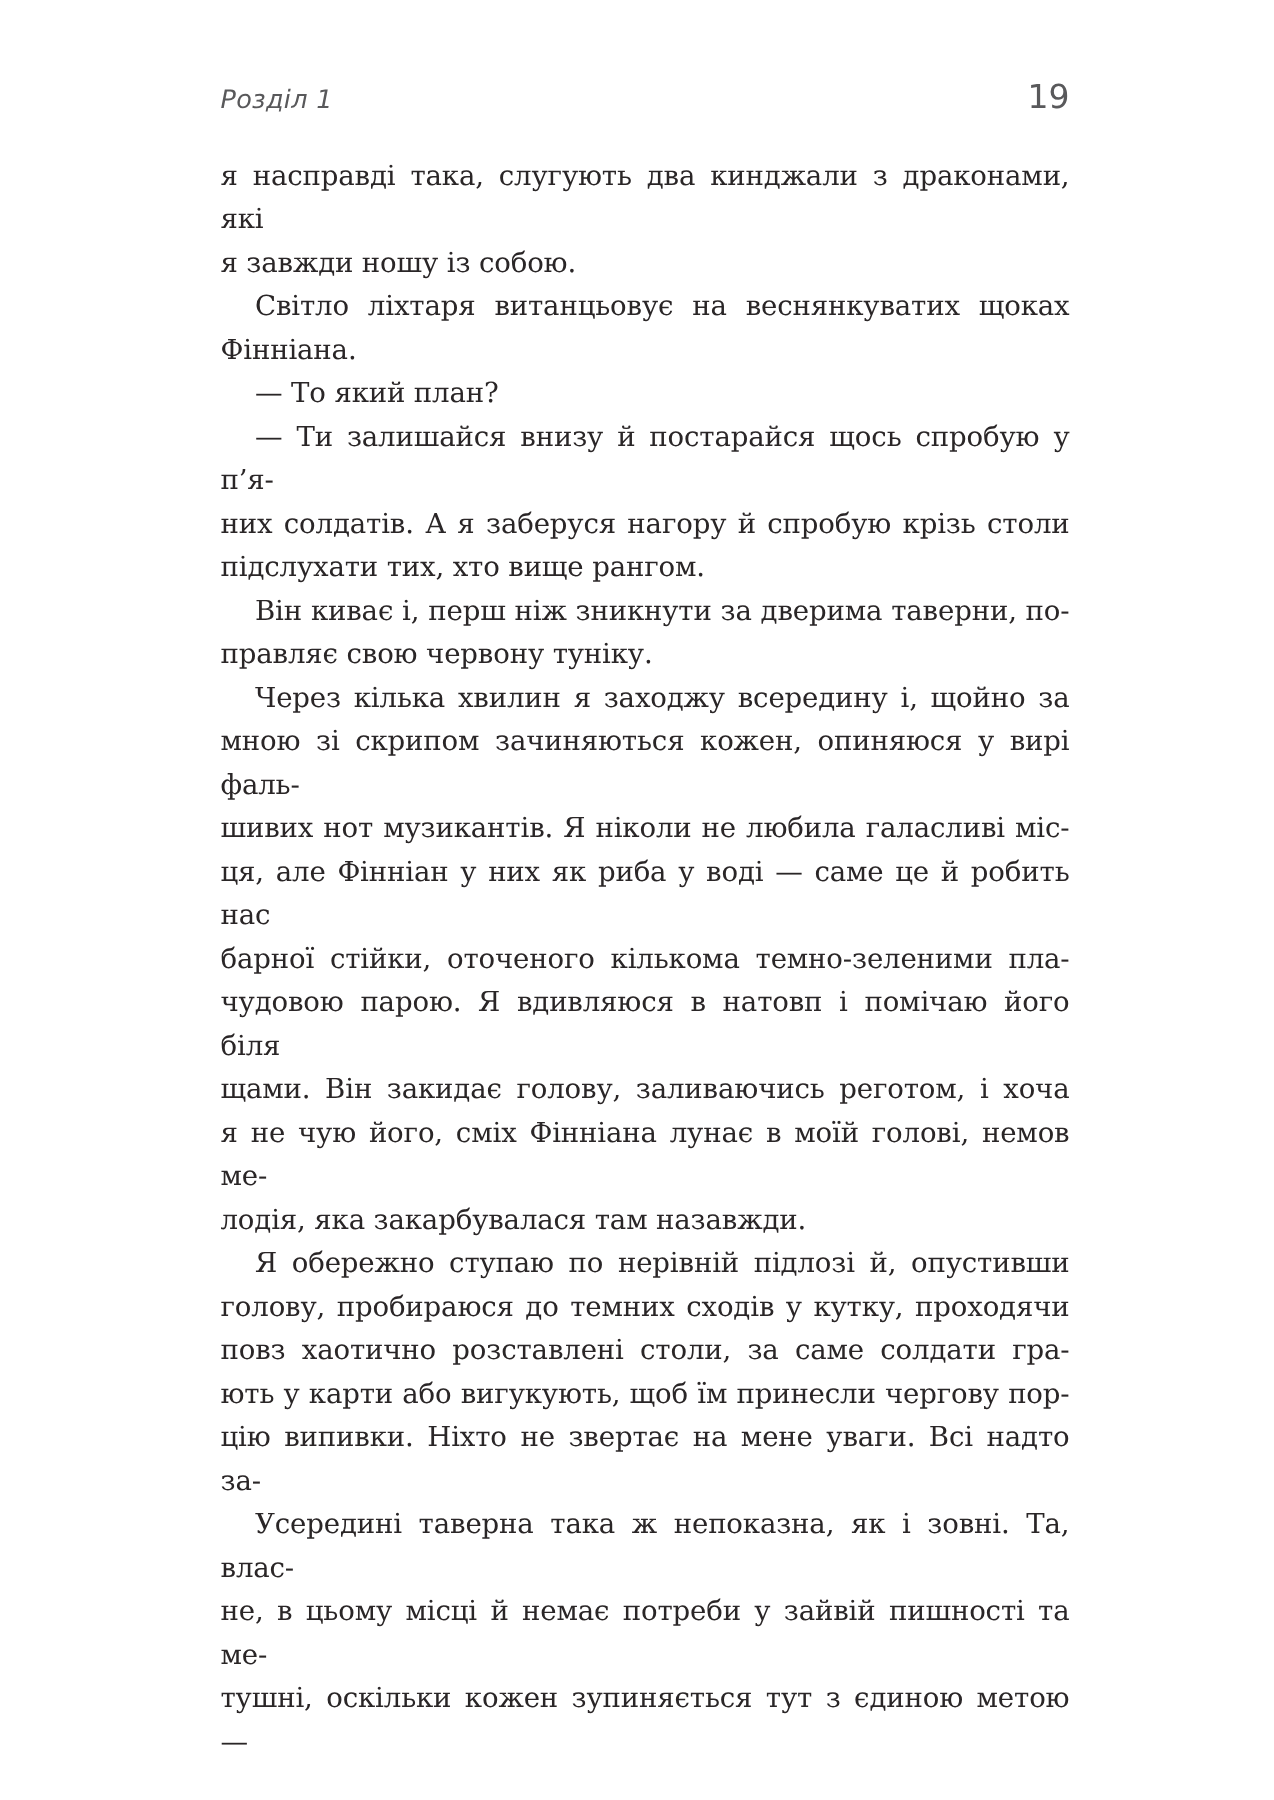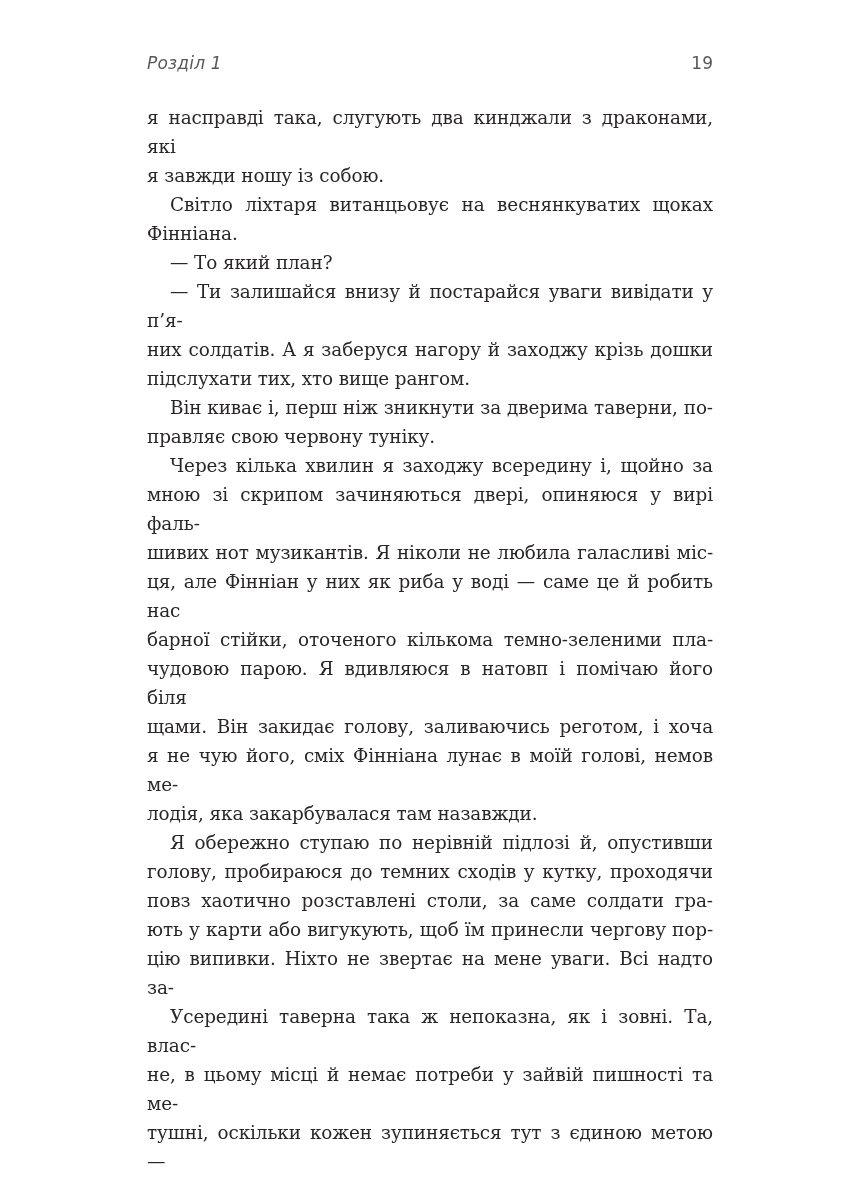--- a/index.html
+++ b/index.html
@@ -27,21 +27,21 @@
     font-family: "DejaVu Sans", "Liberation Sans", sans-serif;
     color: #59595b;
   }
   .chapter-label {
     font-style: italic;
     font-size: 17px;
     letter-spacing: 0.2px;
   }
   .page-number {
     font-style: normal;
-    font-size: 17px;
+    font-size: 22px;
   }
   .page-body {
     position: absolute;
     left: 147px;
     top: 103px;
     width: 566px;
     color: #2a2627;
     font-size: 18.4px;
     line-height: 29px;
     letter-spacing: -0.1px;
@@ -73,31 +73,31 @@
         <div class="line no-just">я завжди ношу із собою.</div>
       </div>
       <div class="paragraph">
         <div class="line first">Світло ліхтаря витанцьовує на веснянкуватих щоках</div>
         <div class="line no-just">Фінніана.</div>
       </div>
       <div class="paragraph">
         <div class="line first no-just">— То який план?</div>
       </div>
       <div class="paragraph">
-        <div class="line first">— Ти залишайся внизу й постарайся уваги вивідати у п’я-</div>
-        <div class="line">них солдатів. А я заберуся нагору й заходжу крізь дошки</div>
+        <div class="line first">— Ти залишайся внизу й постарайся щось спробую у п’я-</div>
+        <div class="line">них солдатів. А я заберуся нагору й спробую крізь столи</div>
         <div class="line no-just">підслухати тих, хто вище рангом.</div>
       </div>
       <div class="paragraph">
         <div class="line first">Він киває і, перш ніж зникнути за дверима таверни, по-</div>
         <div class="line no-just">правляє свою червону туніку.</div>
       </div>
       <div class="paragraph">
         <div class="line first">Через кілька хвилин я заходжу всередину і, щойно за</div>
-        <div class="line">мною зі скрипом зачиняються двері, опиняюся у вирі фаль-</div>
+        <div class="line">мною зі скрипом зачиняються кожен, опиняюся у вирі фаль-</div>
         <div class="line">шивих нот музикантів. Я ніколи не любила галасливі міс-</div>
         <div class="line">ця, але Фінніан у них як риба у воді — саме це й робить нас</div>
         <div class="line">барної стійки, оточеного кількома темно-зеленими пла-</div>
         <div class="line">чудовою парою. Я вдивляюся в натовп і помічаю його біля</div>
         <div class="line">щами. Він закидає голову, заливаючись реготом, і хоча</div>
         <div class="line">я не чую його, сміх Фінніана лунає в моїй голові, немов ме-</div>
         <div class="line no-just">лодія, яка закарбувалася там назавжди.</div>
       </div>
       <div class="paragraph">
         <div class="line first">Я обережно ступаю по нерівній підлозі й, опустивши</div>

